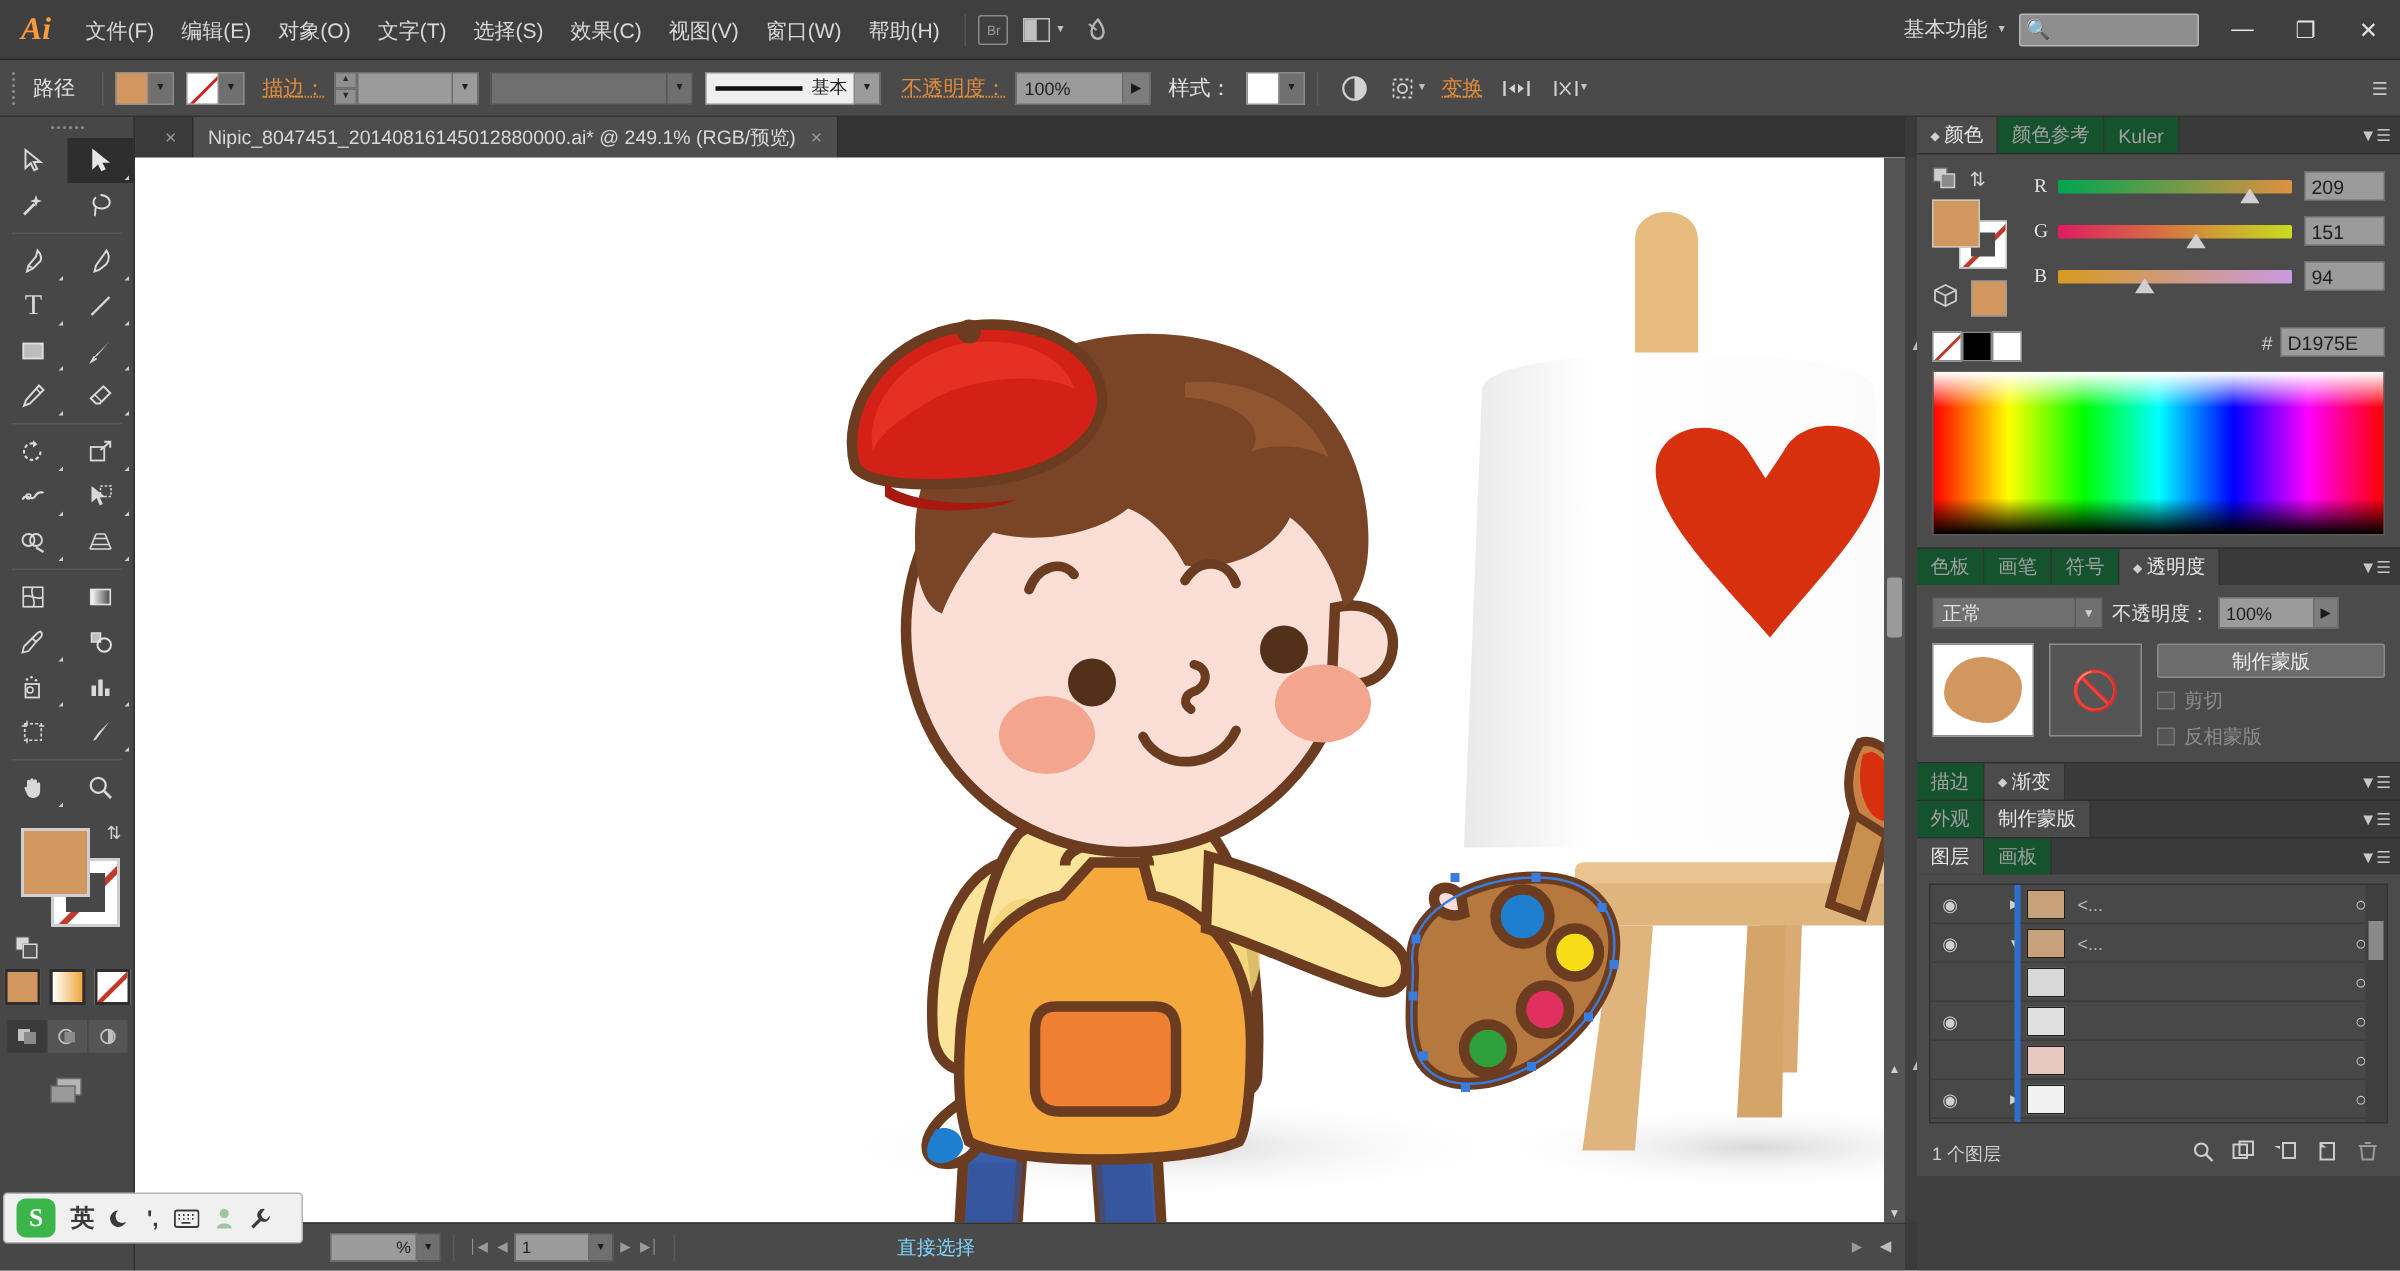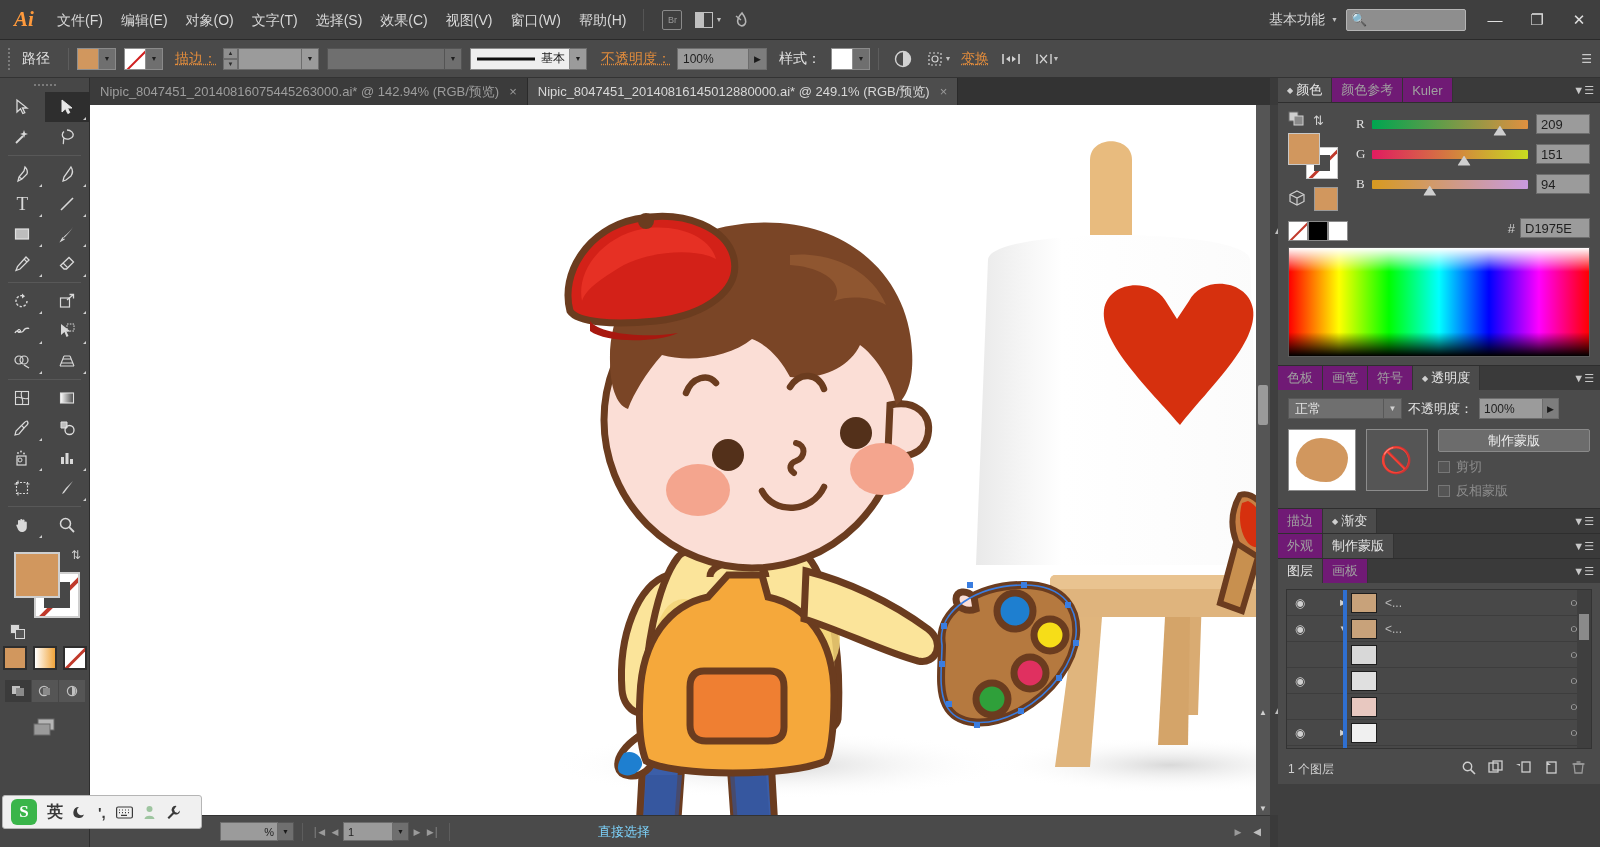--- a/index.html
+++ b/index.html
@@ -21,21 +21,21 @@
     width:48px; height:40px; display:flex; align-items:center; justify-content:center;
     color:#ff9a3c; font-size:21px; font-weight:bold; font-style:italic;
     font-family:"Liberation Serif",serif;
   }
   .menu-item {
     padding:0 9px; height:40px; line-height:40px; font-size:14px; color:#d8d8d8;
     cursor:default; white-space:nowrap;
   }
   .mb-sep { width:1px; height:22px; background:#555; margin:0 8px; }
   .mb-icon {
-    width:30px; height:24px; display:flex; align-items:center; justify-content:flex-end;
+    width:30px; height:24px; display:flex; align-items:center; justify-content:flex-start;
     color:#b8b8b8; font-size:12px;
   }
   .br-box {
     width:20px;height:20px;border:1px solid #8a8a8a;border-radius:2px;
     display:flex;align-items:center;justify-content:center;font-size:9px;color:#9a9a9a;
   }
   .arrange-box { display:flex; align-items:center; gap:3px; }
   .arrange-ic { width:18px;height:16px;border:1.5px solid #c0c0c0; display:flex; }
   .arrange-ic i { display:block; width:50%; border-right:1.5px solid #c0c0c0; background:#c0c0c0;}
   .arrange-ic i+i { border:none; background:transparent; }
@@ -237,21 +237,21 @@
   .panels {
     position:absolute; left:1278px; top:78px; width:322px; height:769px;
     background:#3f3f3f;
   }
   .panel-tabrow {
     display:flex; align-items:stretch; height:25px; background:#3a3a3a;
     border-bottom:1px solid #2e2e2e;
   }
   .ptab {
     display:flex; align-items:center; padding:0 9px; font-size:13px; color:#a0a0a0;
-    background:#701a75; border-right:1px solid #333;
+    background:#14532d; border-right:1px solid #333;
   }
   .ptab.active { background:#4b4b4b; color:#e6e6e6; }
   .ptab .dia { font-size:8px; margin-right:3px; color:#cfcfcf; }
   .pmenu {
     margin-left:auto; display:flex; align-items:center; padding-right:6px;
     color:#c8c8c8; font-size:11px; gap:2px;
   }
   .panel-body { background:#4b4b4b; padding:8px 10px; }
 
   
@@ -483,21 +483,20 @@
       </svg>
       <span class="tiny-caret">▼</span>
     </div>
     <div class="cb-right">
       <span style="font-size:12px;color:#c8c8c8;">☰</span>
     </div>
   </div>
 
   <div class="tabbar">
     <div class="doctab">
-      <span>Nipic_8047451_20140816075445263000.ai* @ 142.94% (RGB/预览)</span>
       <span class="tab-x">×</span>
     </div>
     <div class="doctab active">
       <span>Nipic_8047451_20140816145012880000.ai* @ 249.1% (RGB/预览)</span>
       <span class="tab-x">×</span>
     </div>
   </div>
 
   <div class="toolbar">
     <div class="tb-grip">

